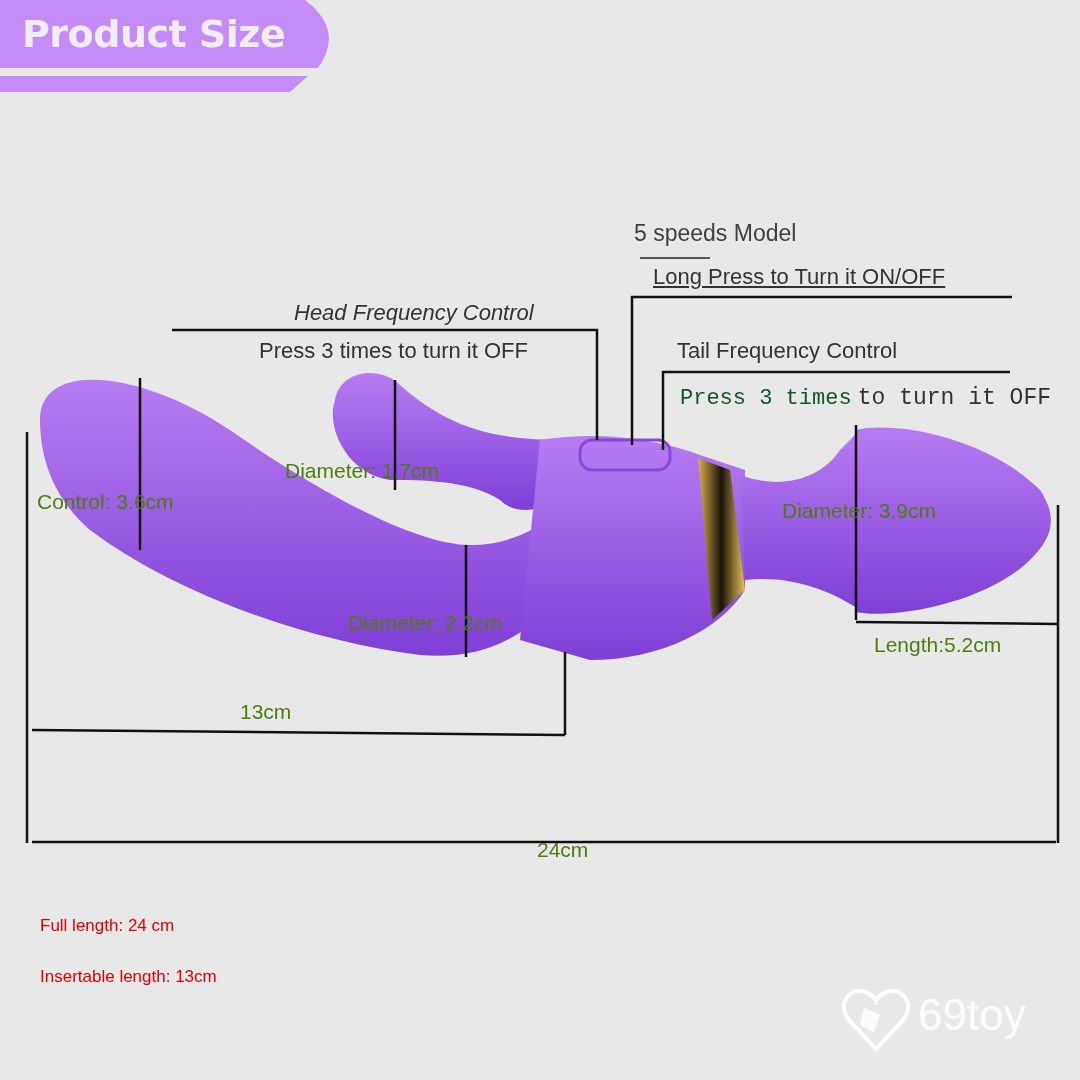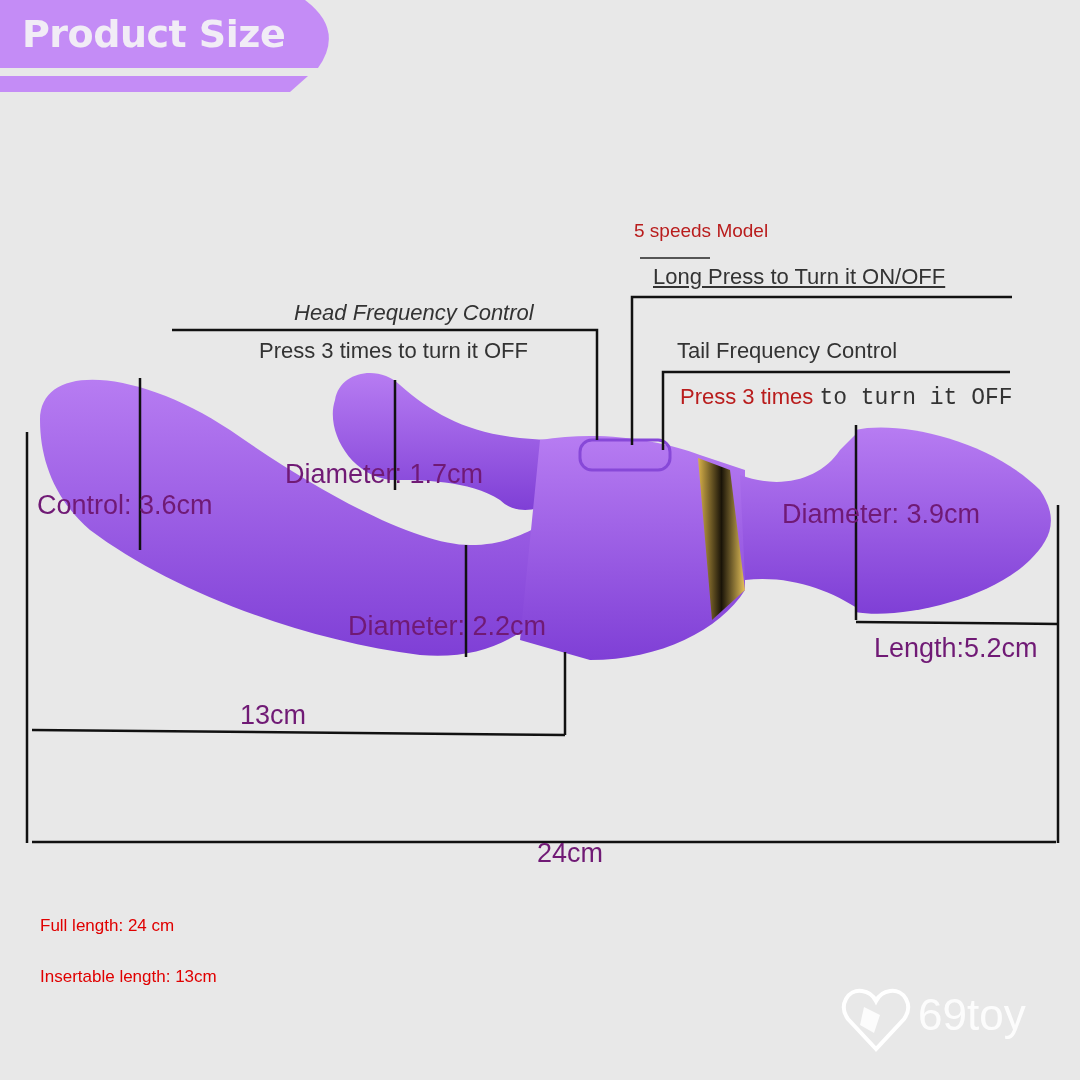--- a/index.html
+++ b/index.html
@@ -8,23 +8,23 @@
     background: #e8e8e8;
     font-family: "Liberation Sans", sans-serif;
   }
   .abs { position: absolute; }
   .banner { left: 0; top: 0; width: 340px; height: 92px; }
   .banner-title {
     left: 22px; top: 12px; font-family: "DejaVu Sans", sans-serif;
     font-weight: bold; font-size: 38px; color: #f1ecf6; letter-spacing: -0.5px;
   }
   .callout { color: #333; font-size: 22px; white-space: nowrap; }
-  .callout.heading { font-size: 19px; color: #b91c1c; }
+  .callout.heading { font-size: 23px; color: #404040; }
   .mono { font-family: "Liberation Mono", monospace; font-size: 23px; }
-  .dim { color: #701a75; font-size: 27px; white-space: nowrap; }
+  .dim { color: #4d7c0f; font-size: 21px; white-space: nowrap; }
   .note { color: #e00000; font-size: 17px; white-space: nowrap; }
   .watermark { color: #ffffff; font-size: 44px; opacity: 0.9; }
   svg.layer { position: absolute; left: 0; top: 0; }
 </style>
 </head>
 <body>
 
 <svg class="abs banner" viewBox="0 0 340 92" width="340" height="92">
   <path d="M0 0 H305 Q345 30 318 68 H0 Z" fill="#c48cf6"></path>
   <path d="M0 76 H308 L290 92 H0 Z" fill="#c48cf6"></path>
@@ -91,21 +91,21 @@
 </svg>
 
 <div class="abs callout heading" style="left:634px; top:220px;">5 speeds Model</div>
 <div class="abs callout" style="left:653px; top:264px;text-decoration:underline;">Long Press to Turn it ON/OFF</div>
 
 <div class="abs callout" style="left:294px; top:300px;font-style:italic;">Head Frequency Control</div>
 <div class="abs callout" style="left:259px; top:338px;">Press 3 times to turn it OFF</div>
 
 <div class="abs callout" style="left:677px; top:338px;">Tail Frequency Control</div>
 <div class="abs callout" style="left:680px; top:384px;">
-  <span style="color:#b91c1c;">Press 3 times</span>
+  <span style="color:#14532d;font-family:Liberation Mono, monospace;">Press 3 times</span>
   <span class="mono">to turn it OFF</span>
 </div>
 
 <div class="abs dim" style="left:37px; top:490px;">Control: 3.6cm</div>
 <div class="abs dim" style="left:285px; top:459px;">Diameter: 1.7cm</div>
 <div class="abs dim" style="left:348px; top:611px;">Diameter: 2.2cm</div>
 <div class="abs dim" style="left:782px; top:467px;margin-top:32px;">Diameter: 3.9cm</div>
 <div class="abs dim" style="left:874px; top:633px;">Length:5.2cm</div>
 <div class="abs dim" style="left:240px; top:700px;text-align:center;">13cm</div>
 <div class="abs dim" style="left:537px; top:814px;margin-top:24px;">24cm</div>

